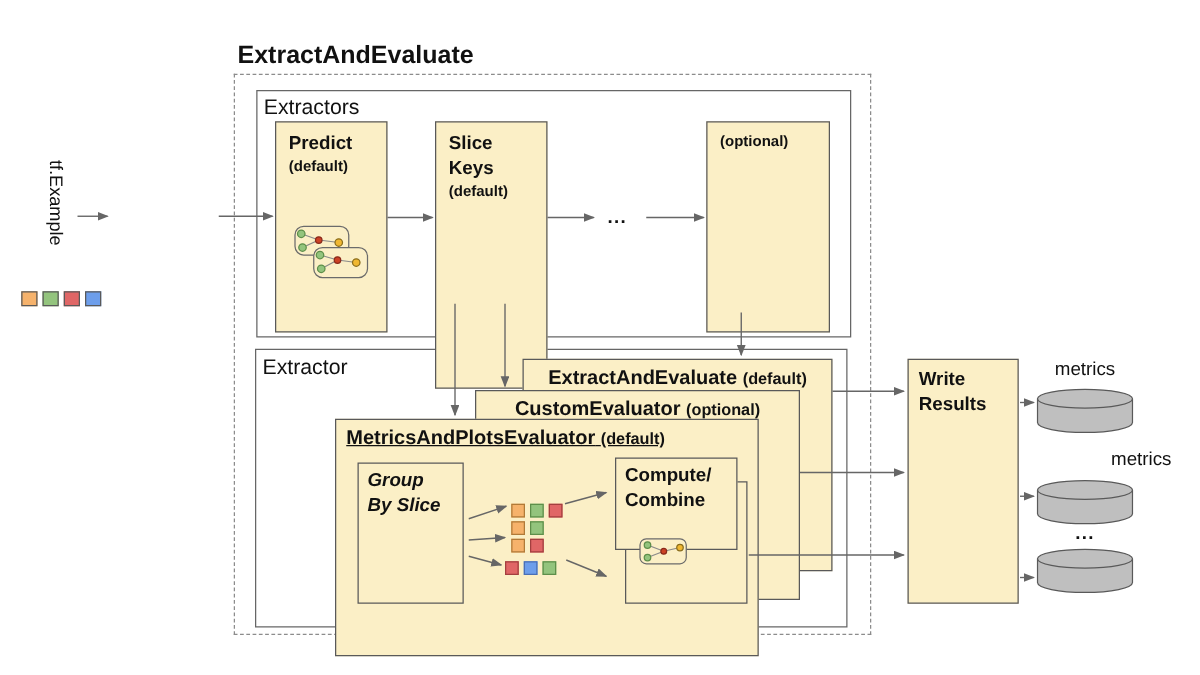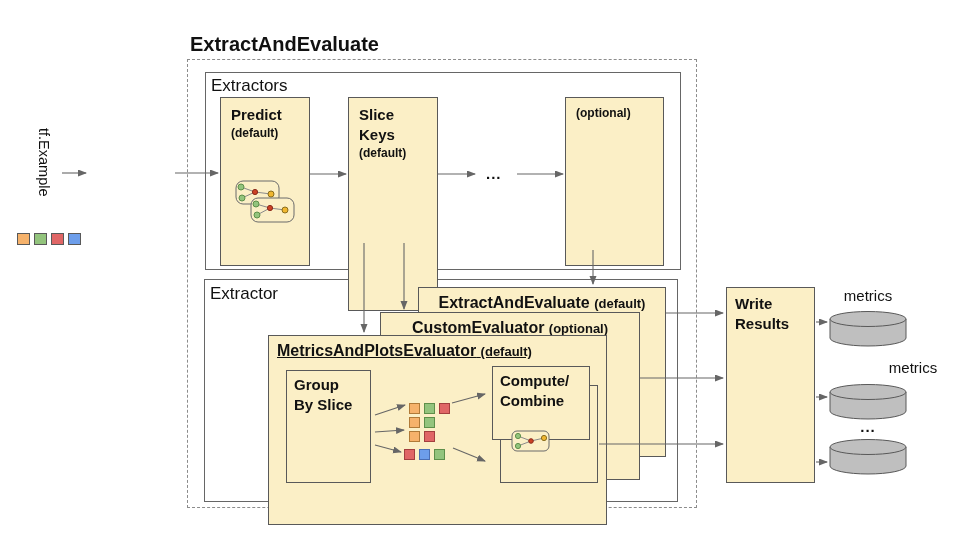--- a/index.html
+++ b/index.html
@@ -100,21 +100,21 @@
   </div>
 
   <div class="abs tan" style="left:268px;top:335px;width:339px;height:190px;text-decoration:underline;">
     <div style="margin:5px 0 0 8px;">
       <span class="ev-title">MetricsAndPlotsEvaluator</span>
       <span class="ev-qual">(default)</span>
     </div>
   </div>
 
   <div class="abs" style="left:286px;top:370px;width:85px;height:113px;border:1px solid #595959;">
-    <div class="box-title" style="margin:4px 0 0 7px;">Group
+    <div class="box-title" style="margin:4px 0 0 7px;font-style:italic;">Group
 By Slice</div>
   </div>
 
   <div class="abs sq-row" style="left:409px;top:403px;"><span class="sq" style="background: rgb(246, 178, 107); border-color: rgb(176, 122, 56);"></span><span class="sq" style="background: rgb(147, 196, 125); border-color: rgb(94, 143, 74);"></span><span class="sq" style="background: rgb(224, 102, 102); border-color: rgb(163, 63, 63);"></span></div>
   <div class="abs sq-row" style="left:409px;top:417px;"><span class="sq" style="background: rgb(246, 178, 107); border-color: rgb(176, 122, 56);"></span><span class="sq" style="background: rgb(147, 196, 125); border-color: rgb(94, 143, 74);"></span></div>
   <div class="abs sq-row" style="left:409px;top:431px;"><span class="sq" style="background: rgb(246, 178, 107); border-color: rgb(176, 122, 56);"></span><span class="sq" style="background: rgb(224, 102, 102); border-color: rgb(163, 63, 63);"></span></div>
   <div class="abs sq-row" style="left:404px;top:449px;"><span class="sq" style="background: rgb(224, 102, 102); border-color: rgb(163, 63, 63);"></span><span class="sq" style="background: rgb(109, 158, 235); border-color: rgb(74, 111, 181);"></span><span class="sq" style="background: rgb(147, 196, 125); border-color: rgb(94, 143, 74);"></span></div>
 
   <div class="abs tan" style="left:500px;top:385px;width:98px;height:98px;"></div>
   <div class="abs tan" style="left:492px;top:366px;width:98px;height:74px;">

